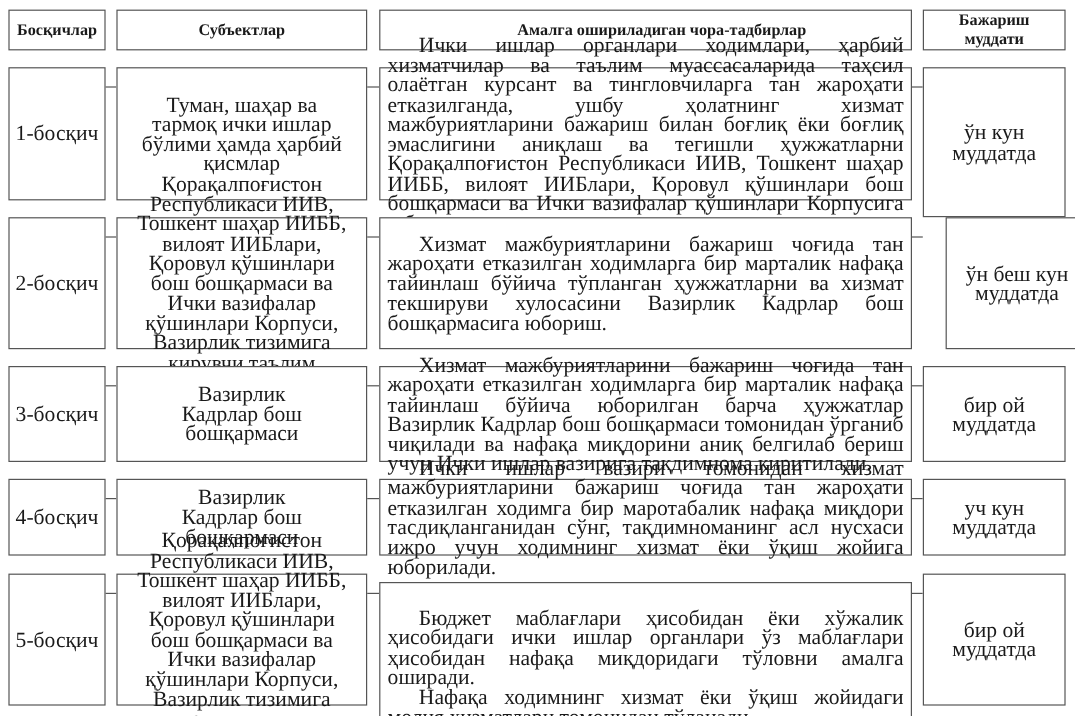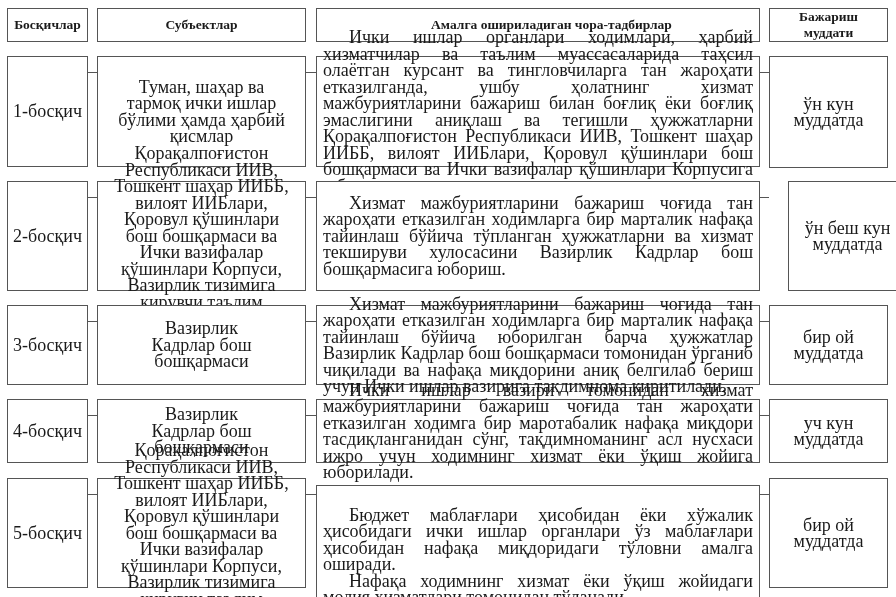--- a/index.html
+++ b/index.html
@@ -39,21 +39,21 @@
 <div class="box cell subj" style="left:97px;top:56px;width:209px;height:111px;">
   <span style="display:block;width:172px;text-align:center;">Туман, шаҳар ва тармоқ ички ишлар бўлими ҳамда ҳарбий қисмлар</span>
 </div>
 <div class="conn" style="left:306px;top:72px;width:10px;"></div>
 <div class="box cell action" style="left:316px;top:56px;width:444px;height:111px;">
   <div class="txt">
       <p>Ички ишлар органлари ходимлари, ҳарбий хизматчилар ва таълим муассасаларида таҳсил олаётган курсант ва тингловчиларга тан жароҳати етказилганда, ушбу ҳолатнинг хизмат мажбуриятларини бажариш билан боғлиқ ёки боғлиқ эмаслигини аниқлаш ва тегишли ҳужжатларни Қорақалпоғистон Республикаси ИИВ, Тошкент шаҳар ИИББ, вилоят ИИБлари, Қоровул қўшинлари бош бошқармаси ва Ички вазифалар қўшинлари Корпусига юбориш.</p>
     </div>
 </div>
 <div class="conn" style="left:760px;top:72px;width:9px;"></div>
-<div class="box cell" style="left:769px;top:56px;width:119px;height:112px;">
+<div class="box cell" style="left:769px;top:56px;width:119px;height:125px;">
   <span style="display:block;width:70px;">ўн кун муддатда</span>
 </div>
 
 <div class="box cell" style="left:7px;top:181px;width:81px;height:110px;">
   <span>2-босқич</span>
 </div>
 <div class="conn" style="left:88px;top:197px;width:9px;"></div>
 <div class="box cell subj" style="left:97px;top:181px;width:209px;height:110px;">
   <span style="display:block;width:186px;">Қорақалпоғистон Республикаси ИИВ, Тошкент шаҳар ИИББ, вилоят ИИБлари, Қоровул қўшинлари бош бошқармаси ва Ички вазифалар қўшинлари Корпуси, Вазирлик тизимига кирувчи таълим муассасалари</span>
 </div>

